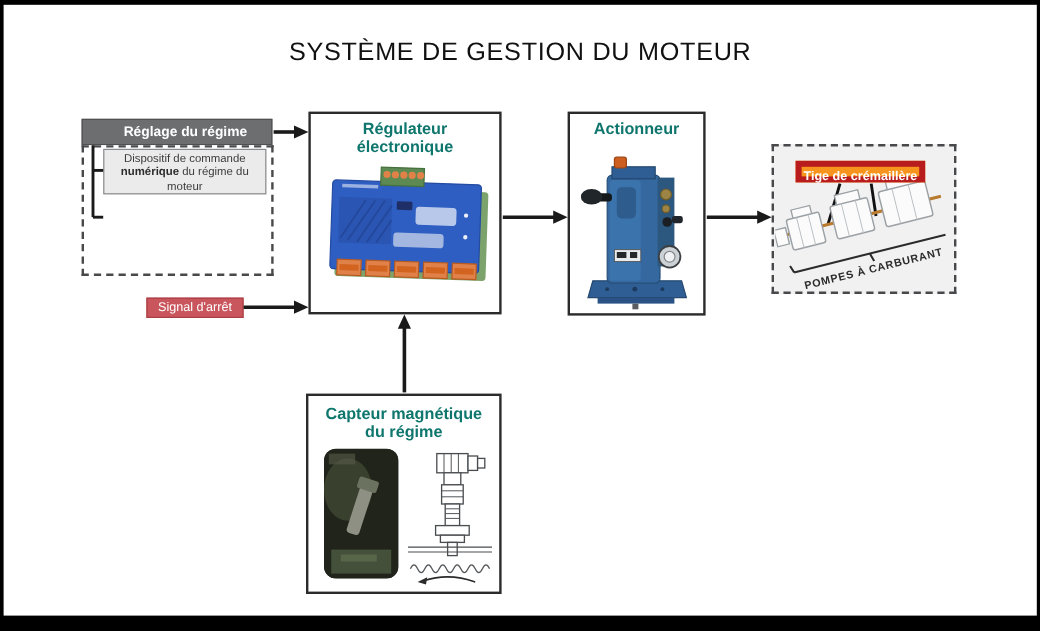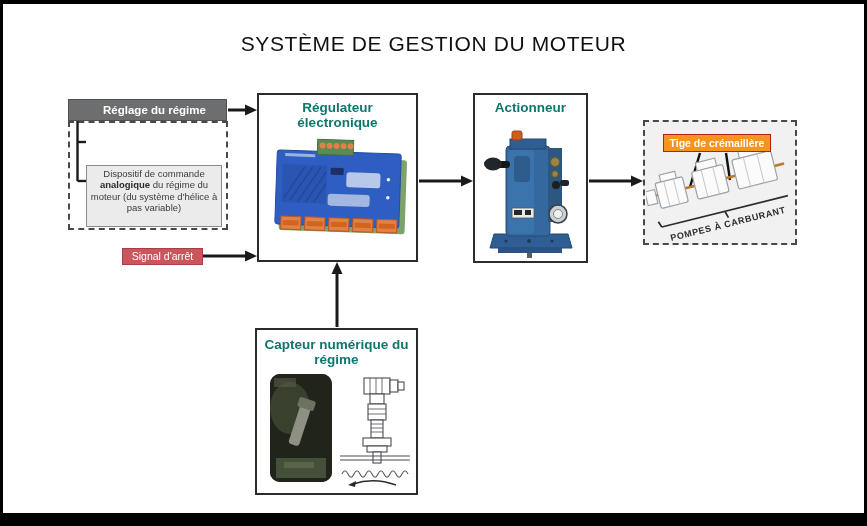--- a/index.html
+++ b/index.html
@@ -56,21 +56,21 @@
     color:#0f766e; line-height:1.12;
   }
   #box-regulator .comp-title { width:112px; }
   #box-actuator  .comp-title { width:100px; }
   #box-sensor    .comp-title { width:150px; margin-top:7px; }
 
   
   #dash-right { left:643px; top:120px; width:154px; height:125px; background:#f1f1f2; }
   .rack-label {
     position:absolute; left:663px; top:134px; width:108px; height:18px;
-    background:#f7941d; border:1px solid #b91c1c; color:#ffffff;
+    background:#f7941d; border:5px solid #b91c1c; color:#ffffff;
     font-size:10.5px; font-weight:bold; text-align:center; line-height:16px; z-index:4;
   }
 
   .abs { position:absolute; }
   #overlay { left:0; top:0; width:867px; height:526px; z-index:3; pointer-events:none; }
   #pcb-art    { left:264px; top:130px; z-index:2; }
   #act-art    { left:484px; top:122px; z-index:2; }
   #pumps-art  { left:646px; top:124px; z-index:3; }
   #photo-wrap { left:270px; top:374px; width:62px; height:108px; border-radius:10px;
                 overflow:hidden; background:#20241a; z-index:2; }
@@ -83,21 +83,21 @@
 
   <div class="frame" id="frame-top"></div>
   <div class="frame" id="frame-left"></div>
   <div class="frame" id="frame-right"></div>
   <div class="frame" id="frame-bottom"></div>
 
   <div class="title">SYSTÈME DE GESTION DU MOTEUR</div>
 
   <div class="hdr-bar">Réglage du régime</div>
   <div class="dash-box" id="dash-left"></div>
-  <div class="ctl-box" id="ctl-ana"><span>Dispositif de commande </span><b>analogique</b><span> du régime du moteur (du système d'hélice à pas variable)</span></div>
+  <div class="ctl-box" id="ctl-num"><span>Dispositif de commande </span><b>numérique</b><span> du régime du moteur</span></div>
 
   <div class="stop-label">Signal d'arrêt</div>
 
   <div class="comp-box" id="box-regulator">
     <div class="comp-title">Régulateur électronique</div>
   </div>
   <svg class="abs" id="pcb-art" width="150" height="126" viewBox="0 0 150 126">
     <g transform="rotate(2 75 60)">
       <rect x="16" y="28" width="126" height="74" rx="3" fill="#7ca36b"></rect>
       <rect x="12" y="22" width="124" height="74" rx="3" fill="#2e5ec2" stroke="#244ba0"></rect>
@@ -173,21 +173,21 @@
       <path d="M62,42 V70 M74,42 V70" stroke="#b9bec2" stroke-width="0.8"></path>
       <rect x="102" y="31" width="24" height="10" fill="#fbfbfb" stroke="#9aa0a4" stroke-width="1.1"></rect>
       <rect x="94" y="40" width="40" height="30" rx="2" fill="#fbfbfb" stroke="#9aa0a4" stroke-width="1.2"></rect>
       <path d="M106,40 V70 M120,40 V70" stroke="#b9bec2" stroke-width="0.8"></path>
       <path d="M10,88 L140,88 M10,88 L8,82 M75,88 L77,95" stroke="#2b2b2b" stroke-width="1.7" fill="none"></path>
       <text x="75" y="104" text-anchor="middle" font-size="9" font-weight="bold" letter-spacing="0.6" fill="#2b2b2b">POMPES À CARBURANT</text>
     </g>
   </svg>
 
   <div class="comp-box" id="box-sensor">
-    <div class="comp-title">Capteur numérique du régime</div>
+    <div class="comp-title">Capteur magnétique du régime</div>
   </div>
   <div class="abs" id="photo-wrap">
     <svg width="62" height="108" viewBox="0 0 62 108">
       <rect x="0" y="0" width="62" height="108" fill="#20241a"></rect>
       <ellipse cx="20" cy="34" rx="20" ry="26" fill="#39402e"></ellipse>
       <rect x="4" y="4" width="22" height="9" fill="#585e49" opacity="0.6"></rect>
       <g transform="rotate(18 30 52)">
         <rect x="24" y="30" width="11" height="42" rx="3" fill="#8d9083"></rect>
         <rect x="21" y="24" width="17" height="10" rx="2" fill="#6c7260"></rect>
       </g>

